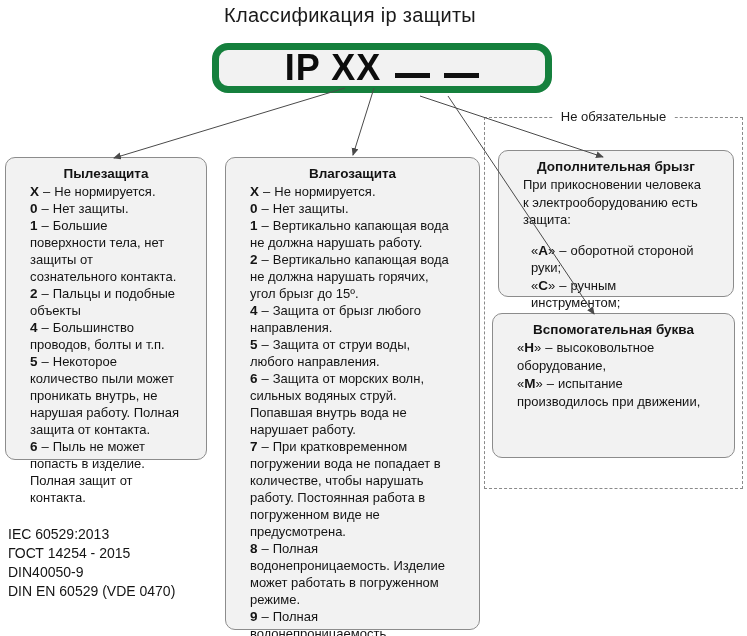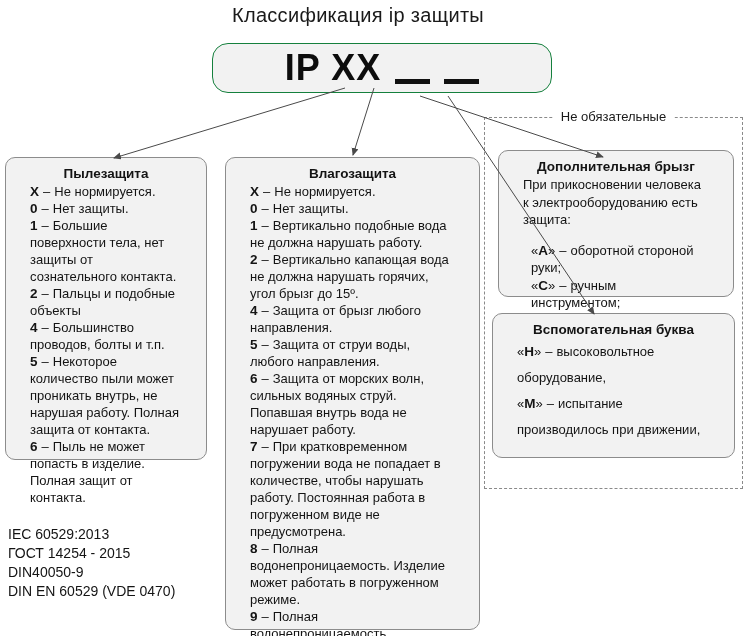--- a/index.html
+++ b/index.html
@@ -7,25 +7,25 @@
     --box-border:#8c8c8c;
     --arrow:#4a4a4a;
   }
   html,body{margin:0;padding:0;background:#ffffff;}
   .canvas{
     position:relative;width:747px;height:636px;overflow:hidden;
     font-family:"Liberation Sans","DejaVu Sans",sans-serif;color:#141414;background:#ffffff;
   }
   .title{
     position:absolute;top:4px;left:0;width:700px;text-align:center;
-    font-size:20px;letter-spacing:0.3px;color:#1a1a1a;padding-left:8px;
+    font-size:20px;letter-spacing:0.3px;color:#1a1a1a;
   }
   .ip-box{
     position:absolute;left:212px;top:43px;width:340px;height:50px;box-sizing:border-box;
-    background:var(--box-fill);border:1px solid #15803d;border-radius:16px;
+    background:var(--box-fill);border:7px solid #15803d;border-radius:16px;
     display:flex;align-items:center;justify-content:center;
   }
   .ip-text{font-size:36px;font-weight:bold;letter-spacing:1px;color:#0d0d0d;}
   .uscore{
     display:inline-block;width:35px;height:5px;background:#111;
     align-self:flex-end;margin:0 0 8px 14px;
   }
   .dashed-group{
     position:absolute;left:484px;top:117px;width:259px;height:372px;box-sizing:border-box;
     border:1px dashed #8a8a8a;z-index:0;
@@ -42,21 +42,21 @@
   .box-title{text-align:center;font-weight:bold;font-size:13.5px;margin:3px 0 2px;}
   .item{font-size:13px;line-height:17px;}
   .item b{font-size:13.5px;}
   .sep{margin:0 4px;}
   .dust-box{left:5px;top:157px;width:202px;height:303px;}
   .water-box{left:225px;top:157px;width:255px;height:473px;}
   .additional-box{left:498px;top:150px;width:236px;height:147px;}
   .auxiliary-box{left:492px;top:313px;width:243px;height:145px;}
   .additional-box .item,.auxiliary-box .item{line-height:17.5px;}
   .letters{margin-top:13px;padding-left:8px;}
-  .auxiliary-box .item{line-height:26px;}
+  .auxiliary-box .item{line-height:18px;}
   .standards{position:absolute;left:8px;top:525px;font-size:14px;line-height:19px;z-index:1;}
   .arrows{position:absolute;left:0;top:0;width:747px;height:636px;z-index:3;pointer-events:none;}
   .arrows line{stroke:var(--arrow);stroke-width:1;}
   #ah path{fill:var(--arrow);}
 </style>
 </head>
 <body>
 
 <div class="canvas">
 
@@ -92,21 +92,21 @@
     <div class="item"><b>2</b><span class="sep">–</span><span>Пальцы и подобные объекты</span></div>
     <div class="item"><b>4</b><span class="sep">–</span><span>Большинство проводов, болты и т.п.</span></div>
     <div class="item"><b>5</b><span class="sep">–</span><span>Некоторое количество пыли может проникать внутрь, не нарушая работу. Полная защита от контакта.</span></div>
     <div class="item"><b>6</b><span class="sep">–</span><span>Пыль не может попасть в изделие. Полная защит от контакта.</span></div>
   </div>
 
   <div class="box water-box">
     <div class="box-title">Влагозащита</div>
     <div class="item"><b>X</b><span class="sep">–</span><span>Не нормируется.</span></div>
     <div class="item"><b>0</b><span class="sep">–</span><span>Нет защиты.</span></div>
-    <div class="item"><b>1</b><span class="sep">–</span><span>Вертикально подобные вода не должна нарушать работу.</span></div>
+    <div class="item"><b>1</b><span class="sep">–</span><span>Вертикально капающая вода не должна нарушать работу.</span></div>
     <div class="item"><b>2</b><span class="sep">–</span><span>Вертикально капающая вода не должна нарушать горячих, угол брызг до 15º.</span></div>
     <div class="item"><b>4</b><span class="sep">–</span><span>Защита от брызг любого направления.</span></div>
     <div class="item"><b>5</b><span class="sep">–</span><span>Защита от струи воды, любого направления.</span></div>
     <div class="item"><b>6</b><span class="sep">–</span><span>Защита от морских волн, сильных водяных струй. Попавшая внутрь вода не нарушает работу.</span></div>
     <div class="item"><b>7</b><span class="sep">–</span><span>При кратковременном погружении вода не попадает в количестве, чтобы нарушать работу. Постоянная работа в погруженном виде не предусмотрена.</span></div>
     <div class="item"><b>8</b><span class="sep">–</span><span>Полная водонепроницаемость. Изделие может работать в погруженном режиме.</span></div>
     <div class="item"><b>9</b><span class="sep">–</span><span>Полная водонепроницаемость. Защищено от горячих струй воды под высоким давлением.</span></div>
   </div>
 
   <div class="box additional-box">

